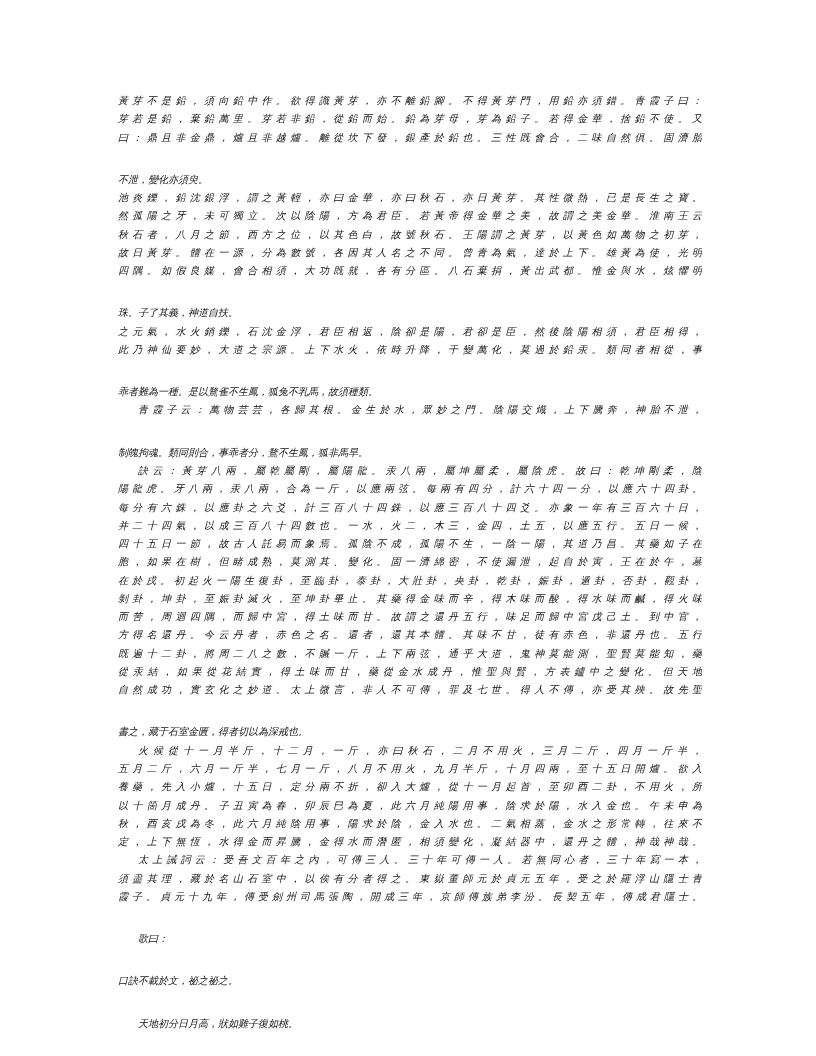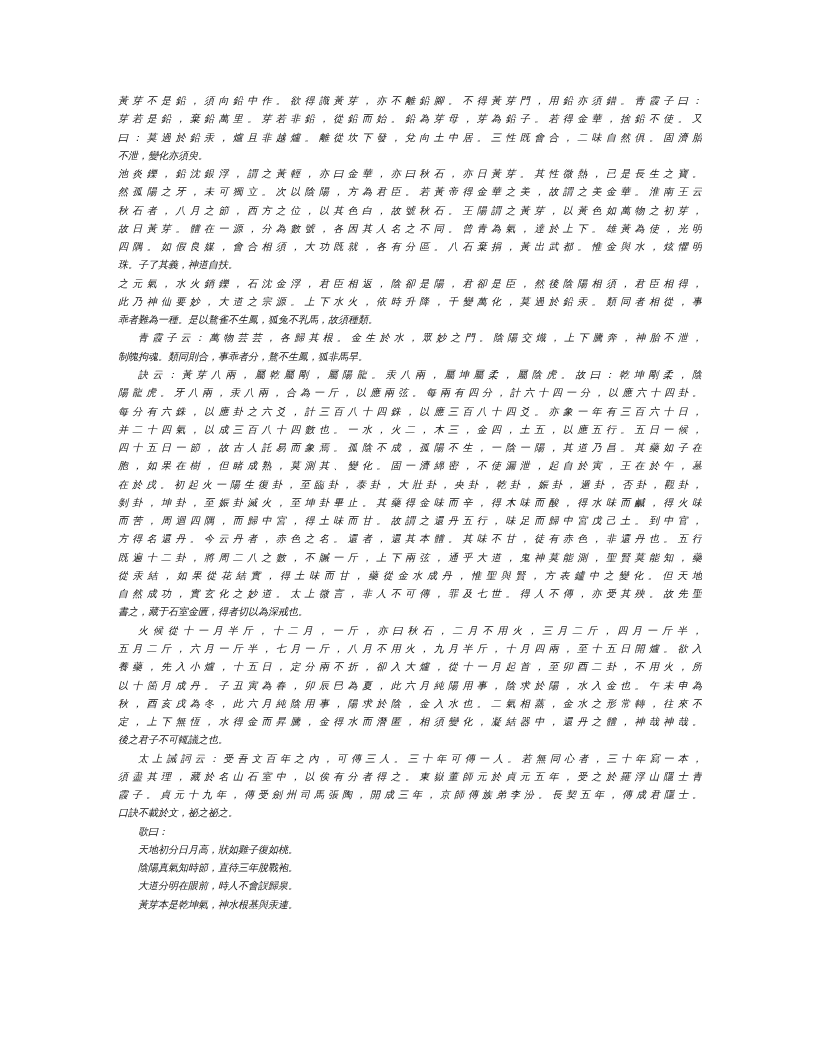--- a/index.html
+++ b/index.html
@@ -31,33 +31,34 @@
     text-justify: inter-character;
     white-space: nowrap;
     overflow: hidden;
   }
   .line.fill {
     white-space: normal;
   }
   .line.nofill {
     text-align: left;
     text-align-last: left;
+    margin-top: 24px;
   }
   .line.indent {
     text-indent: 2em;
   }
 </style>
 </head>
 <body>
 
 <div class="page" style="background: rgb(255, 255, 255);">
   <div class="text-block" style="color: rgb(18, 18, 18);">
       <div class="line fill">黃芽不是鉛，須向鉛中作。欲得識黃芽，亦不離鉛腳。不得黃芽門，用鉛亦須錯。青霞子曰：</div>
       <div class="line fill">芽若是鉛，棄鉛萬里。芽若非鉛，從鉛而始。鉛為芽母，芽為鉛子。若得金華，捨鉛不使。又</div>
-      <div class="line fill">曰：莫過於鉛汞，爐且非越爐。離從坎下發，兌向土中居。三性既會合，二味自然俱。固濟胎</div>
+      <div class="line fill">曰：鼎且非金鼎，爐且非越爐。離從坎下發，銀產於鉛也。三性既會合，二味自然俱。固濟胎</div>
       <div class="line nofill">不泄，變化亦須臾。</div>
       <div class="line fill">池炎鑠，鉛沈銀浮，謂之黃輕，亦曰金華，亦曰秋石，亦日黃芽。其性微熱，已是長生之寶。</div>
       <div class="line fill">然孤陽之牙，未可獨立。次以陰陽，方為君臣。若黃帝得金華之美，故謂之美金華。淮南王云</div>
       <div class="line fill">秋石者，八月之節，西方之位，以其色白，故號秋石。王陽謂之黃芽，以黃色如萬物之初芽，</div>
       <div class="line fill">故日黃芽。體在一源，分為數號，各因其人名之不同。曾青為氣，達於上下。雄黃為使，光明</div>
       <div class="line fill">四隅。如假良媒，會合相須，大功既就，各有分區。八石棄捐，黃出武都。惟金與水，炫懼明</div>
       <div class="line nofill">珠。子了其義，神道自扶。</div>
       <div class="line fill">之元氣，水火銷鑠，石沈金浮，君臣相返，陰卻是陽，君卻是臣，然後陰陽相須，君臣相得，</div>
       <div class="line fill">此乃神仙要妙，大道之宗源。上下水火，依時升降，千變萬化，莫過於鉛汞。類同者相從，事</div>
       <div class="line nofill">乖者難為一種。是以鶩雀不生鳳，狐兔不乳馬，故須種類。</div>
@@ -76,24 +77,23 @@
       <div class="line fill">既遍十二卦，將周二八之數，不贓一斤，上下兩弦，通乎大道，鬼神莫能測，聖賢莫能知，藥</div>
       <div class="line fill">從汞結，如果從花結實，得土味而甘，藥從金水成丹，惟聖與賢，方表鑪中之變化。但天地</div>
       <div class="line fill">自然成功，實玄化之妙道。太上微言，非人不可傳，罪及七世。得人不傳，亦受其殃。故先聖</div>
       <div class="line nofill">書之，藏于石室金匱，得者切以為深戒也。</div>
       <div class="line fill indent">火候從十一月半斤，十二月，一斤，亦曰秋石，二月不用火，三月二斤，四月一斤半，</div>
       <div class="line fill">五月二斤，六月一斤半，七月一斤，八月不用火，九月半斤，十月四兩，至十五日開爐。欲入</div>
       <div class="line fill">養藥，先入小爐，十五日，定分兩不折，卻入大爐，從十一月起首，至卯酉二卦，不用火，所</div>
       <div class="line fill">以十箇月成丹。子丑寅為春，卯辰巳為夏，此六月純陽用事，陰求於陽，水入金也。午未申為</div>
       <div class="line fill">秋，酉亥戌為冬，此六月純陰用事，陽求於陰，金入水也。二氣相蒸，金水之形常轉，往來不</div>
       <div class="line fill">定，上下無恆，水得金而昇騰，金得水而潛匿，相須變化，凝結器中，還丹之體，神哉神哉。</div>
-      <div class="line nofill">後之君子不可輒議之也。</div>
       <div class="line fill indent">太上誡詞云：受吾文百年之內，可傳三人。三十年可傳一人。若無同心者，三十年寫一本，</div>
       <div class="line fill">須盡其理，藏於名山石室中，以俟有分者得之。東嶽董師元於貞元五年，受之於羅浮山隱士青</div>
       <div class="line fill">霞子。貞元十九年，傳受劍州司馬張陶，開成三年，京師傳族弟李汾。長契五年，傳成君隱士。</div>
+      <div class="line nofill indent">歌曰：</div>
       <div class="line nofill">口訣不載於文，祕之祕之。</div>
-      <div class="line nofill indent">歌曰：</div>
       <div class="line nofill indent">天地初分日月高，狀如雞子復如桃。</div>
       <div class="line nofill indent">陰陽真氣知時節，直待三年脫戰袍。</div>
       <div class="line nofill indent">大道分明在眼前，時人不會誤歸泉。</div>
       <div class="line nofill indent">黃芽本是乾坤氣，神水根基與汞連。</div>
     </div>
 </div>
 
 </body></html>

